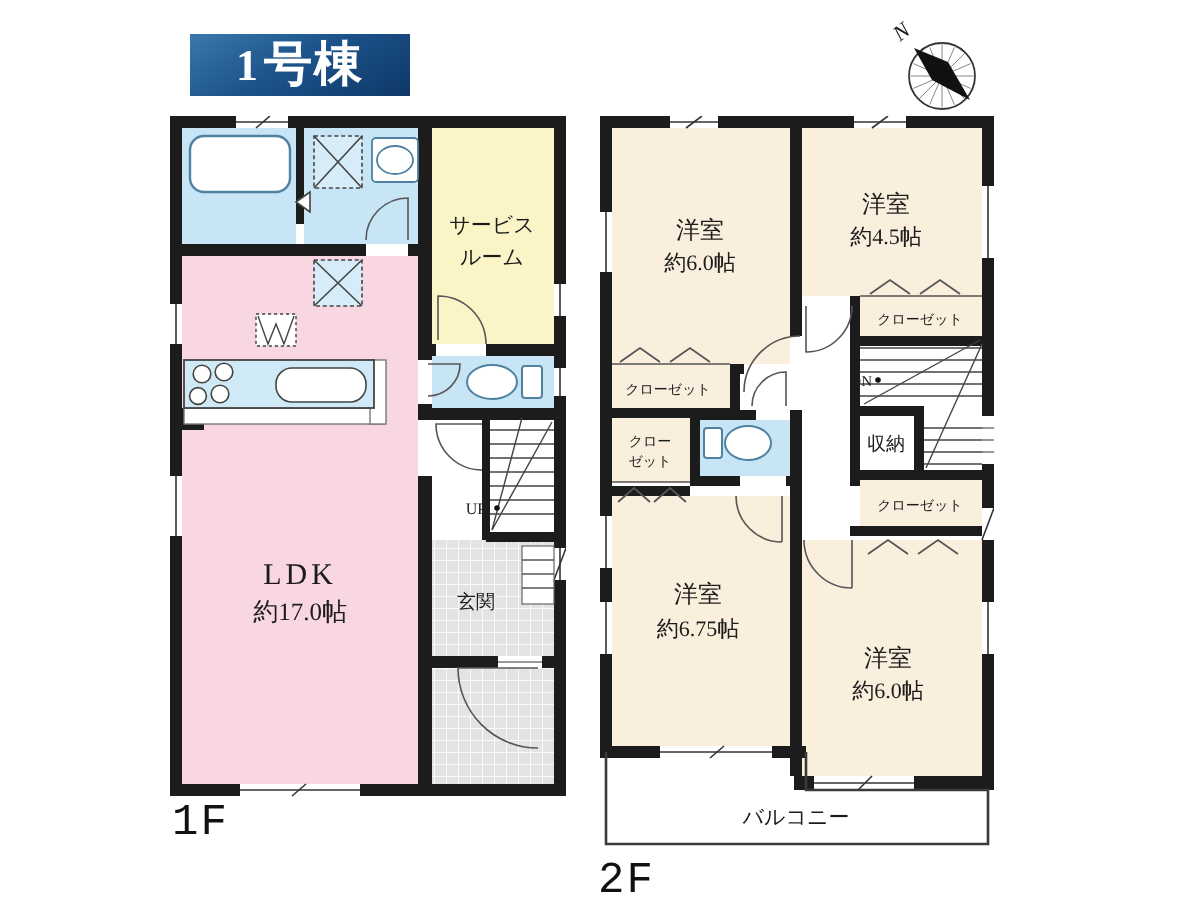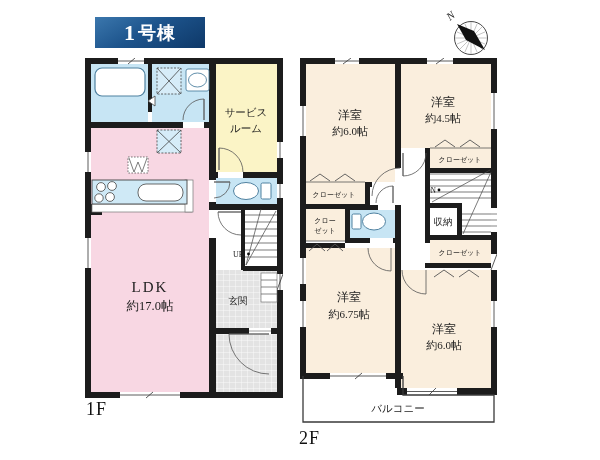--- a/index.html
+++ b/index.html
@@ -7,24 +7,24 @@
     position:relative;width:600px;height:460px;background:#fff;overflow:hidden;
     font-family:"Liberation Serif","DejaVu Serif",serif;
   }
   .badge{
     position:absolute;left:95px;top:17px;width:110px;height:31px;
     background:linear-gradient(150deg,var(--badge-light) 0%, #1d548c 45%, var(--badge-dark) 100%);
     color:#fff;display:flex;align-items:center;justify-content:center;
     font-weight:bold;letter-spacing:1px;
   }
   .badge .num{font-size:22px;line-height:1;margin-right:2px;}
-  .badge .suffix{font-size:18px;line-height:1;}
+  .badge .suffix{font-size:24px;line-height:1;}
   .floor-label{
-    position:absolute;font-size:18px;color:#111;letter-spacing:1px;
-    font-family:Liberation Serif, serif;
+    position:absolute;font-size:22px;color:#111;letter-spacing:1px;
+    font-family:Liberation Mono, monospace;
   }
   svg{position:absolute;display:block;}
   svg text{
     font-family:"Liberation Serif","DejaVu Serif",serif;
     fill:#1c1c1c;
   }
   .plan-1f{left:85px;top:58px;}
   .plan-2f{left:300px;top:58px;}
   .compass{left:441px;top:8px;}
 </style>

